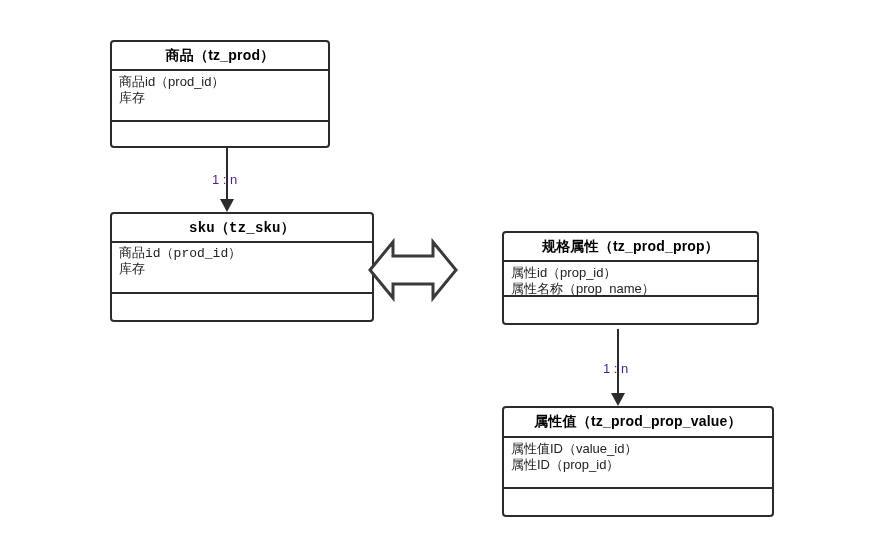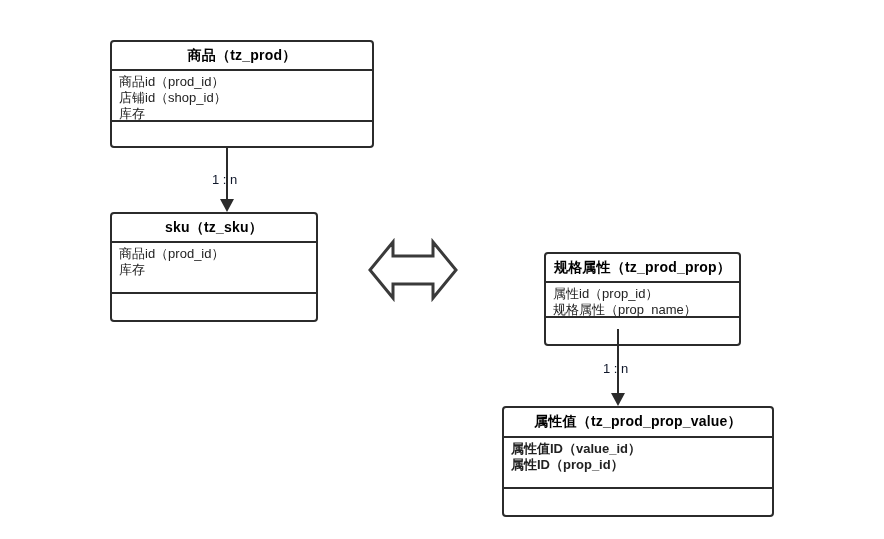--- a/index.html
+++ b/index.html
@@ -73,45 +73,44 @@
     width: 0;
     height: 0;
     border-left: 7px solid transparent;
     border-right: 7px solid transparent;
     border-top: 13px solid #2b2b2b;
   }
   .conn-label {
     position: absolute;
     font-size: 13px;
     line-height: 14px;
-    color: #0f172a;
+    color: #4c1d95;
     white-space: nowrap;
   }
 
   
   .double-arrow {
     position: absolute;
   }
 
   
-  #box-prod       { left: 110px; top: 40px;  width: 264px; }
-  #box-sku        { left: 110px; top: 212px; width: 208px; }
-  #box-prop       { left: 502px; top: 252px; width: 197px; margin-left: 42px; }
+  #box-prod       { left: 110px; top: 40px;  width: 220px; }
+  #box-sku        { left: 110px; top: 212px; width: 264px; font-family: Liberation Mono, monospace; }
+  #box-prop       { left: 502px; top: 231px; width: 257px; }
   #box-prop-value { left: 502px; top: 406px; width: 272px; }
 </style>
 </head>
 <body>
 
 <div id="canvas">
 
   <div class="entity" id="box-prod">
     <div class="entity-header" style="height:29px;">商品（tz_prod）</div>
     <div class="entity-body" style="height:51px;">
       <div class="entity-field">商品id（prod_id）</div>
-      <div class="entity-field">店铺id（shop_id）</div>
       <div class="entity-field">库存</div>
     </div>
     <div class="entity-footer" style="height:24px;"></div>
   </div>
 
   <div class="connector" style="left:226px; top:146px; width:2px; height:66px;">
     <div class="conn-line" style="height:53px;"></div>
     <div class="conn-arrow" style="left:-6px; top:53px;"></div>
   </div>
   <div class="conn-label" style="left:212px; top:173px;">1 : n</div>
@@ -128,33 +127,33 @@
   <div class="double-arrow" style="left:366px; top:234px; width:94px; height:72px;">
     <svg width="94" height="72" viewBox="0 0 94 72" xmlns="http://www.w3.org/2000/svg">
       <polygon points="4,36 27,8 27,22 67,22 67,8 90,36 67,64 67,50 27,50 27,64" fill="#ffffff" stroke="#3a3a3a" stroke-width="3" stroke-linejoin="miter"></polygon>
     </svg>
   </div>
 
   <div class="entity" id="box-prop">
     <div class="entity-header" style="height:29px;">规格属性（tz_prod_prop）</div>
     <div class="entity-body" style="height:35px;">
       <div class="entity-field">属性id（prop_id）</div>
-      <div class="entity-field">规格属性（prop_name）</div>
+      <div class="entity-field">属性名称（prop_name）</div>
     </div>
     <div class="entity-footer" style="height:26px;"></div>
   </div>
 
   <div class="connector" style="left:617px; top:329px; width:2px; height:77px;">
     <div class="conn-line" style="height:64px;"></div>
     <div class="conn-arrow" style="left:-6px; top:64px;"></div>
   </div>
   <div class="conn-label" style="left:603px; top:362px;">1 : n</div>
 
   <div class="entity" id="box-prop-value">
     <div class="entity-header" style="height:30px;">属性值（tz_prod_prop_value）</div>
-    <div class="entity-body" style="height:51px;font-weight:bold;">
+    <div class="entity-body" style="height:51px;">
       <div class="entity-field">属性值ID（value_id）</div>
       <div class="entity-field">属性ID（prop_id）</div>
     </div>
     <div class="entity-footer" style="height:26px;"></div>
   </div>
 
 </div>
 
 </body></html>

